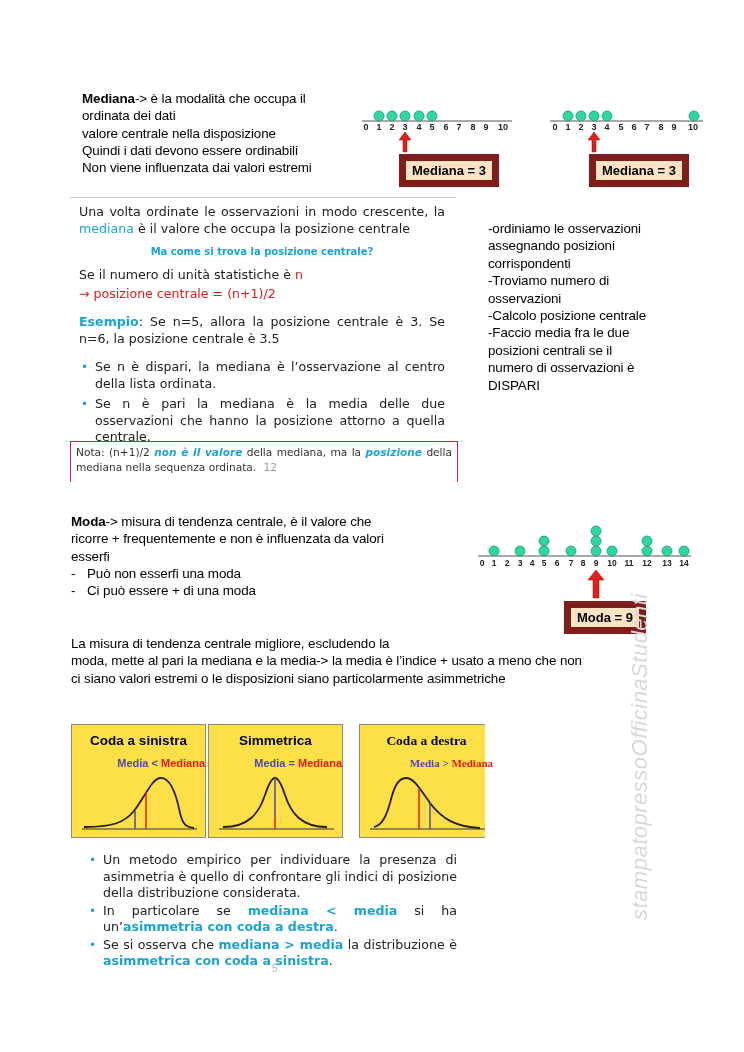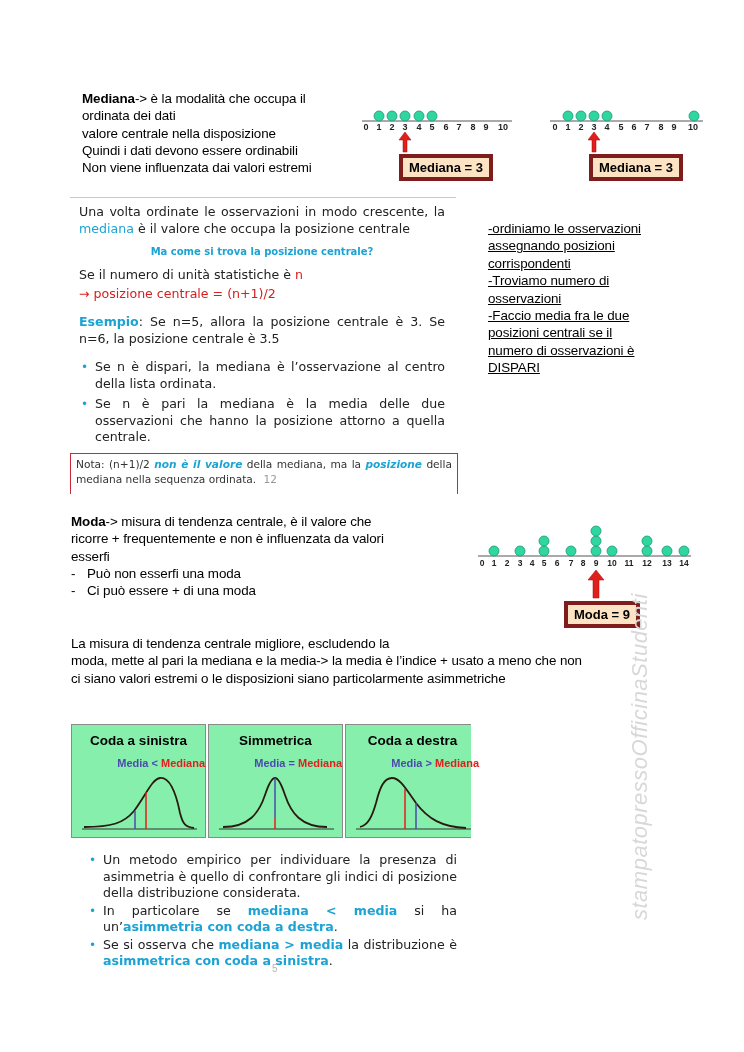--- a/index.html
+++ b/index.html
@@ -11,25 +11,25 @@
   .note-text { font-size: 13.4px; line-height: 17.3px; letter-spacing: -0.1px; }
   .note-text b { font-weight: bold; }
   .slide { font-family: "DejaVu Sans", sans-serif; color: #222; }
   .blue { color: #1ba3d4; }
   .red { color: #d62020; }
   .slide-p { font-size: 12.6px; line-height: 16.5px; text-align: justify; }
   .bullets { list-style: none; margin: 0; padding: 0; }
   .bullets li { position: relative; padding-left: 16px; font-size: 12.6px; line-height: 16.5px; margin-bottom: 4px; text-align: justify; }
   .bullets li .dot { position: absolute; left: 2px; top: 0; color: #1ba3d4; font-size: 12px; }
   .dotchart-label {
-    position: absolute; background: #fbe3c3; border: 4px solid #7f1d1d;
+    position: absolute; background: #fbe3c3; border: 7px solid #7f1d1d;
     font-weight: bold; font-size: 13px; padding: 2px 6px; font-family: "Liberation Sans", sans-serif;
   }
   .panel {
-    position: absolute; background: #86efac; border: 1px solid #8a8a8a; top: 724px; height: 112px;
+    position: absolute; background: #fde047; border: 1px solid #8a8a8a; top: 724px; height: 112px;
   }
   .panel-title { position: absolute; width: 100%; text-align: center; font-weight: bold; font-size: 13.5px; top: 8px; }
   .panel-sub { position: absolute; width: 100%; text-align: right; font-weight: bold; font-size: 11px; top: 32px; }
   .purple { color: #4b4bab; }
   .pred { color: #e0201c; }
   .watermark {
     position: absolute; left: 627px; top: 920px; transform-origin: 0 0; transform: rotate(-90deg);
     font-size: 22px; font-style: italic; color: #d8d8d8; white-space: nowrap; letter-spacing: 0.5px;
   }
 </style>
@@ -112,31 +112,32 @@
   </div>
   <div class="slide-p red" style="margin-top:2px;">→  posizione centrale = (n+1)/2</div>
   <div class="slide-p" style="margin-top:12px;">
     <span class="blue" style="font-weight:bold;">Esempio</span><span>: Se n=5, allora la posizione centrale è 3. Se n=6, la posizione centrale è 3.5</span>
   </div>
   <ul class="bullets" style="margin-top:12px;">
     <li><span class="dot">•</span><span>Se n è dispari, la mediana è l’osservazione al centro della lista ordinata.</span></li>
     <li><span class="dot">•</span><span>Se n è pari la mediana è la media delle due osservazioni che hanno la posizione attorno a quella centrale.</span></li>
   </ul>
 </div>
-<div class="abs slide" style="left:70px; top:441px; width:376px; height:34px; border:1px solid #c8283a; border-bottom:none; padding:3px 5px; font-size:10.6px; line-height:15px; text-align:justify; color:#333;margin-top:12px;">
+<div class="abs slide" style="left:70px; top:441px; width:376px; height:34px; border:1px solid #c8283a; border-bottom:none; padding:3px 5px; font-size:10.6px; line-height:15px; text-align:justify; color:#333;">
   <span>Nota: (n+1)/2 </span><i class="blue" style="font-weight:bold;">non è il valore</i><span> della mediana, ma la </span><i class="blue" style="font-weight:bold;">posizione</i><span> della mediana nella sequenza ordinata.</span>
   <span style="color:#999; margin-left:4px;">12</span>
 </div>
 
-<div class="abs note-text" style="left:488px; top:220px; width:220px; line-height:17.4px;text-decoration:underline;">
+<div class="abs note-text" style="left:488px; top:220px; width:220px; line-height:17.4px;">
   <div>-ordiniamo le osservazioni</div>
   <div>assegnando posizioni</div>
   <div>corrispondenti</div>
   <div>-Troviamo numero di</div>
   <div>osservazioni</div>
+  <div>-Calcolo posizione centrale</div>
   <div>-Faccio media fra le due</div>
   <div>posizioni centrali se il</div>
   <div>numero di osservazioni è</div>
   <div>DISPARI</div>
 </div>
 
 <div class="abs note-text" style="left:71px; top:513px; width:380px;">
   <div><b>Moda</b><span>-&gt; misura di tendenza centrale, è il valore che</span></div>
   <div>ricorre + frequentemente e non è influenzata da valori</div>
   <div>esserfi</div>
@@ -203,21 +204,21 @@
 <div class="panel" style="left:208px; width:133px;">
   <div class="panel-title">Simmetrica</div>
   <div class="panel-sub"><span class="purple">Media</span><span class="purple"> = </span><span class="pred">Mediana</span></div>
   <svg class="abs" style="left:0; top:48px;" width="133" height="64" viewBox="0 0 133 64">
     <line x1="10" y1="56" x2="125" y2="56" stroke="#333" stroke-width="1"></line>
     <path d="M14,54 C40,54 50,40 56,22 C60,10 63,5 66,5 C69,5 72,10 76,22 C82,40 92,54 118,54" fill="none" stroke="#2a1a10" stroke-width="1.8"></path>
     <line x1="66" y1="5" x2="66" y2="44" stroke="#4b4bab" stroke-width="1.5"></line>
     <line x1="66" y1="44" x2="66" y2="56" stroke="#e0201c" stroke-width="1.5"></line>
   </svg>
 </div>
-<div class="panel" style="left:345px; width:125px; border-right:none;">
+<div class="panel" style="left:359px; width:125px; border-right:none;font-family:Liberation Serif, serif;">
   <div class="panel-title" style="width:133px;">Coda a destra</div>
   <div class="panel-sub" style="width:133px;"><span class="purple">Media</span><span class="purple"> &gt; </span><span class="pred">Mediana</span></div>
   <svg class="abs" style="left:0; top:48px;" width="125" height="64" viewBox="0 0 125 64">
     <line x1="10" y1="56" x2="125" y2="56" stroke="#333" stroke-width="1"></line>
     <path d="M14,54 C22,52 26,44 30,30 C34,14 38,5 46,5 C54,5 60,16 70,30 C82,46 96,54 120,55" fill="none" stroke="#2a1a10" stroke-width="1.8"></path>
     <line x1="59" y1="16" x2="59" y2="56" stroke="#e0201c" stroke-width="1.5"></line>
     <line x1="70" y1="30" x2="70" y2="56" stroke="#4b4bab" stroke-width="1.5"></line>
   </svg>
 </div>
 

